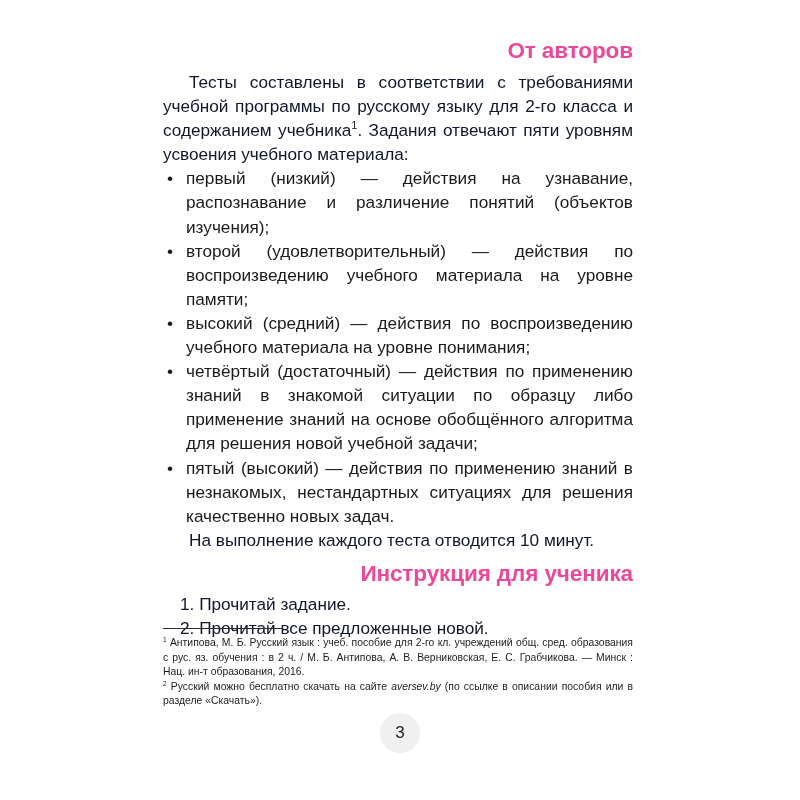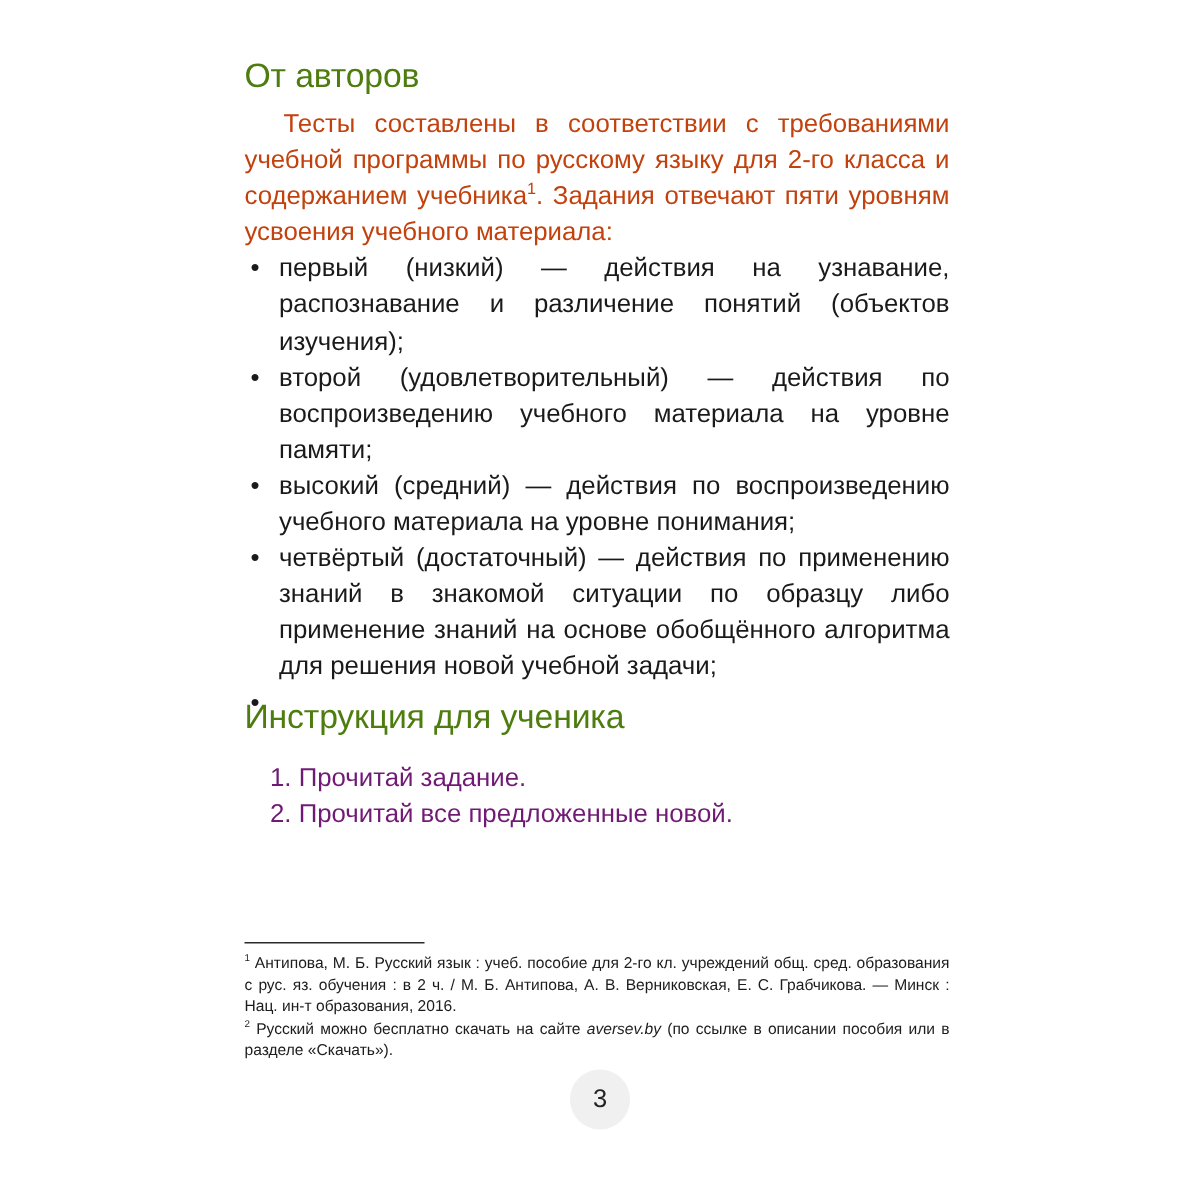--- a/index.html
+++ b/index.html
@@ -29,45 +29,45 @@
   .content {
     position: absolute;
     left: 163px;
     top: 36px;
     width: 470px;
   }
 
   h1.doc-title,
   h2.section-title {
     margin: 0;
-    text-align: left;
-    font-weight: normal;
+    text-align: right;
+    font-weight: bold;
     font-size: 22.5px;
     line-height: 30px;
     letter-spacing: -0.1px;
-    color: #4d7c0f;
+    color: #ec4899;
   }
 
   h1.doc-title {
     margin-bottom: 4px;
   }
 
   h2.section-title {
     margin-top: 7px;
-    margin-bottom: 13px;
+    margin-bottom: 3px;
   }
 
   p.body-par {
     margin: 0;
     font-size: 17.2px;
     line-height: 24.1px;
     text-align: justify;
     text-justify: inter-word;
     text-indent: 26px;
-    color: #c2410c;
+    color: #0f172a;
   }
 
   p.body-par.left {
     text-align: left;
   }
 
   
   ul.levels {
     margin: 0;
     padding: 0;
@@ -97,21 +97,21 @@
     margin: 0;
     padding: 0;
     list-style: none;
   }
 
   ol.steps > li {
     font-size: 17.2px;
     line-height: 24.1px;
     text-align: left;
     text-indent: 17px;
-    color: #701a75;
+    color: #0f172a;
   }
 
   .step-num {
     white-space: nowrap;
   }
 
   
   .footnotes {
     position: absolute;
     left: 163px;
@@ -171,23 +171,24 @@
 
     <h1 class="doc-title">От авторов</h1>
 
     <p class="body-par"><span>Тесты составлены в соответствии с требованиями учебной программы по русскому языку для 2-го класса и содержанием учебника</span><sup class="fn-ref">1</sup><span>. Задания отвечают пяти уровням усвоения учебного материала:</span></p>
 
     <ul class="levels">
       <li><span class="bullet-mark">•</span><span>первый (низкий) — действия на узнавание, распознавание и различение понятий (объектов изучения);</span></li>
       <li><span class="bullet-mark">•</span><span>второй (удовлетворительный) — действия по воспроизведению учебного материала на уровне памяти;</span></li>
       <li><span class="bullet-mark">•</span><span>высокий (средний) — действия по воспроизведению учебного материала на уровне понимания;</span></li>
       <li><span class="bullet-mark">•</span><span>четвёртый (достаточный) — действия по применению знаний в знакомой ситуации по образцу либо применение знаний на основе обобщённого алгоритма для решения новой учебной задачи;</span></li>
-      <li><span class="bullet-mark">•</span></li>
+      <li><span class="bullet-mark">•</span><span>пятый (высокий) — действия по применению знаний в незнакомых, нестандартных ситуациях для решения качественно новых задач.</span></li>
     </ul>
 
+    <p class="body-par left">На выполнение каждого теста отводится 10 минут.</p>
 
 
     <h2 class="section-title">Инструкция для ученика</h2>
 
     <ol class="steps">
       <li><span class="step-num">1.</span>
         <span>Прочитай задание.</span></li>
       <li><span class="step-num">2.</span>
         <span>Прочитай все предложенные новой.</span></li>
     </ol>

